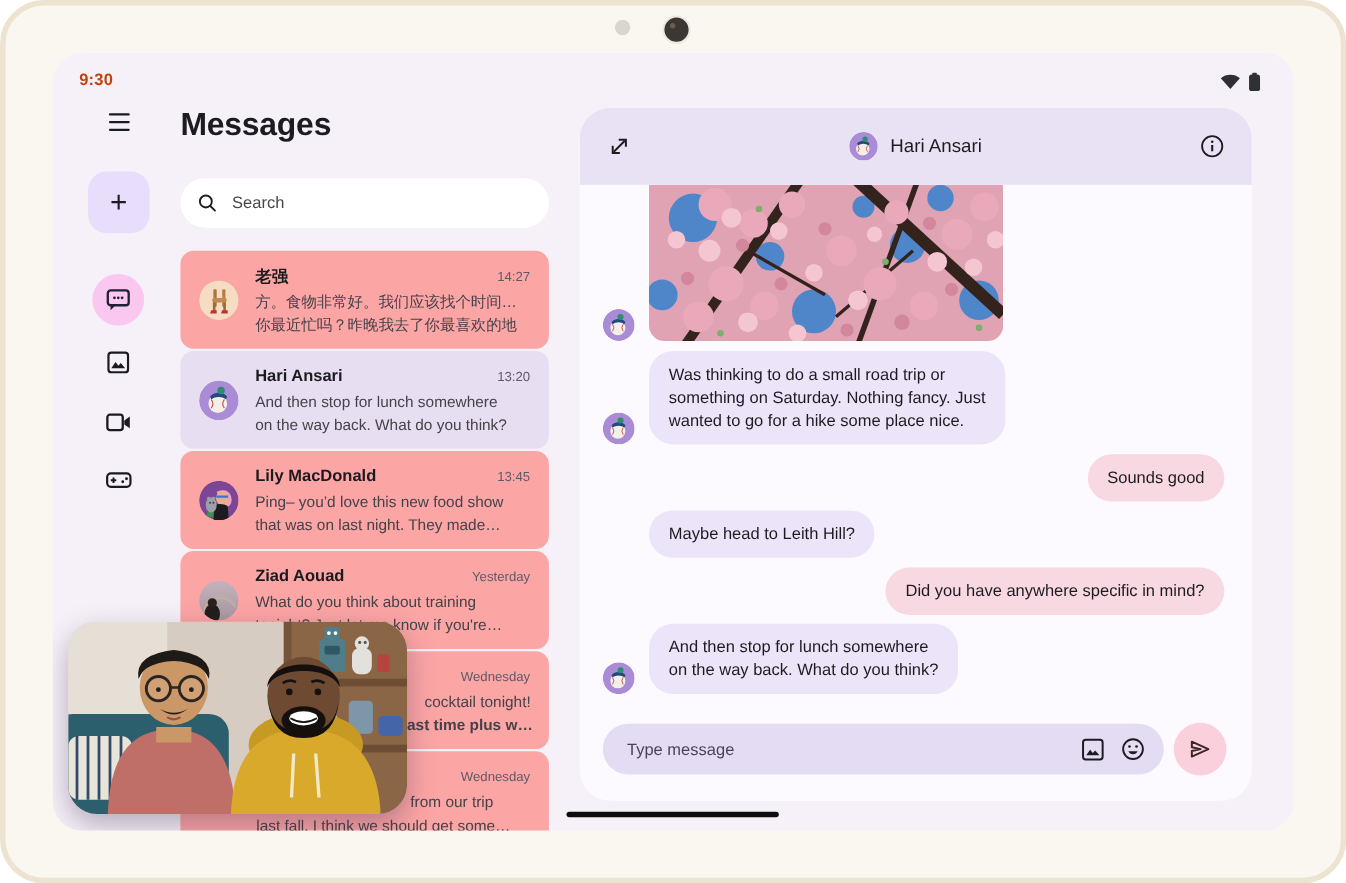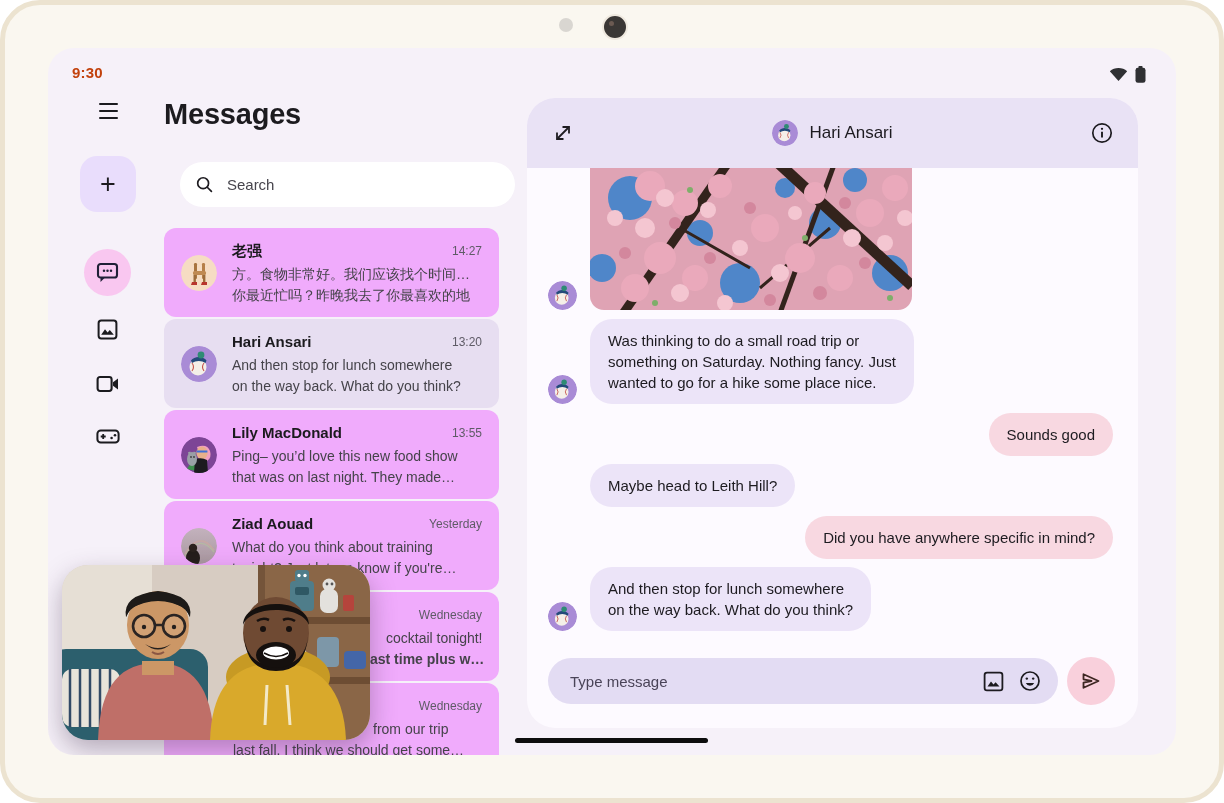--- a/index.html
+++ b/index.html
@@ -17,25 +17,25 @@
   .rail{position:absolute;left:0;top:0;width:116px;height:100%;}
   .ham{position:absolute;left:51px;top:55px;width:19px;height:16px;display:flex;flex-direction:column;justify-content:space-between;cursor:pointer;}
   .ham i{display:block;height:2.4px;background:#1b1b1f;border-radius:2px;}
   .fab{position:absolute;left:32px;top:108px;width:56px;height:56px;border-radius:17px;background:#e9ddfc;display:flex;align-items:center;justify-content:center;font-size:27px;color:#1d1b20;font-weight:400;cursor:pointer;}
   .railitem{position:absolute;left:36px;width:47px;height:47px;border-radius:50%;display:flex;align-items:center;justify-content:center;cursor:pointer;}
   .railitem.sel{background:#f9c7f0;}
   .ri1{top:201px;} .ri2{top:258px;} .ri3{top:312px;} .ri4{top:365px;}
   
   .listpane{position:absolute;left:116px;top:0;width:335px;}
   .apptitle{position:absolute;left:0;top:50px;font-size:29px;font-weight:600;color:#1c1b1f;letter-spacing:-.2px;}
-  .search{position:absolute;left:16px;top:114px;width:335px;height:45px;background:#ffffff;border-radius:23px;display:flex;align-items:center;padding:0 16px;box-sizing:border-box;gap:12px;}
+  .search{position:absolute;left:0;top:114px;width:335px;height:45px;background:#ffffff;border-radius:23px;display:flex;align-items:center;padding:0 16px;box-sizing:border-box;gap:12px;}
   .search input{border:none;outline:none;background:transparent;font-size:15px;color:#1c1b1f;font-family:inherit;width:100%;}
   .search input::placeholder{color:#47454d;}
   .rows{position:absolute;left:0;top:180px;width:335px;display:flex;flex-direction:column;gap:2px;}
-  .row{position:relative;height:89px;background:#f0abfc;border-radius:12px;cursor:pointer;}
+  .row{position:relative;height:89px;background:#fca5a5;border-radius:12px;cursor:pointer;}
   .row.sel{background:#e7def1;}
   .row .avatar{position:absolute;left:17px;top:27px;width:36px;height:36px;border-radius:50%;overflow:hidden;}
   .row .nm{position:absolute;left:68px;top:14px;font-size:15px;font-weight:700;color:#1b1a1e;}
   .row .tm{position:absolute;right:17px;top:16px;font-size:12px;color:#5e5b66;}
   .row .pv{position:absolute;left:68px;top:36px;width:252px;font-size:14px;line-height:21px;color:#45434a;}
   .row .pv span{display:block;white-space:nowrap;overflow:hidden;}
   .frag{position:absolute;font-size:14px;line-height:21px;color:#45434a;white-space:nowrap;}
   .r5f1{left:222px;top:36px;text-align:right;} .r5f2{left:206px;top:57px;font-weight:bold;}
   .r6f1{left:209px;top:36px;} .r6f2{left:69px;top:57px;}
   
@@ -190,21 +190,21 @@
             <ellipse cx="21" cy="16" rx="5.6" ry="6.4" fill="#e8b08a"></ellipse>
             <path d="M15.6 14.5 h10.8" stroke="#3f6fd8" stroke-width="2.2"></path>
             <path d="M14 22 q7 -2 12 1 l1 13 h-14 Z" fill="#1d1b20"></path>
             <ellipse cx="11" cy="22" rx="5" ry="7" fill="#9aa0a6"></ellipse>
             <path d="M8 15 l2 4 M14 15 l-2 4" stroke="#9aa0a6" stroke-width="2.6"></path>
             <circle cx="10" cy="20" r="0.9" fill="#3c3c3c"></circle>
                 <circle cx="13" cy="20" r="0.9" fill="#3c3c3c"></circle>
           </svg>
         </div>
         <div class="nm">Lily MacDonald</div>
-        <div class="tm">13:55</div>
+        <div class="tm">13:45</div>
         <div class="pv">
           <span>Ping– you’d love this new food show</span>
           <span>that was on last night. They made…</span>
         </div>
       </div>
 
       <div class="row">
         <div class="avatar">
           <svg width="36" height="36" viewBox="0 0 36 36">
             <defs>

